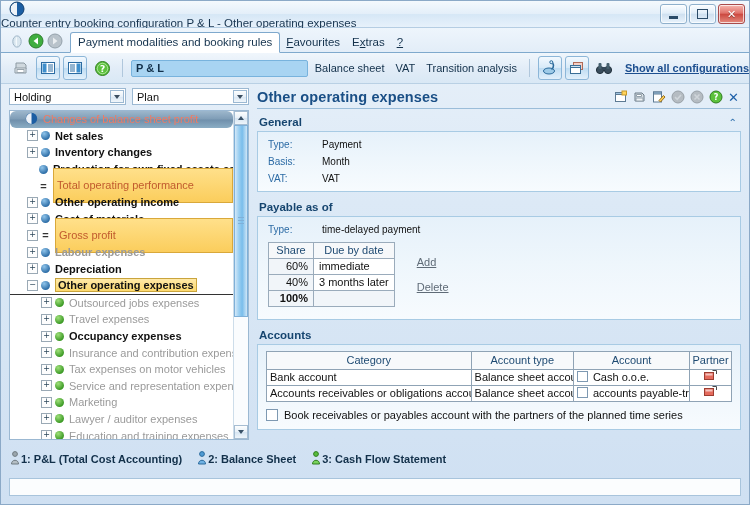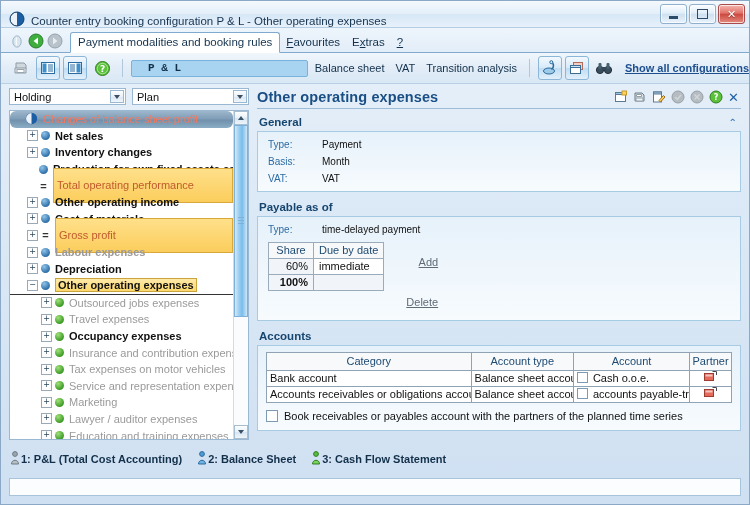--- a/index.html
+++ b/index.html
@@ -14,21 +14,21 @@
     background:linear-gradient(180deg,#eaf2fa 0%,#dce9f6 40%,#cfe0f2 100%);
     box-sizing:border-box;
     border:1px solid #8ba9c7;
   }
 
   
   .titlebar{
     height:26px;position:relative;
     background:linear-gradient(180deg,#f4f9fd 0%,#e4eff9 48%,#d6e7f6 52%,#e7f1fb 100%);
     border-bottom:1px solid #b5cde3;
-    display:flex;align-items:flex-end;
+    display:flex;align-items:flex-start;flex-direction:column;
   }
   .titlebar .tb-icon{
     width:16px;height:16px;margin-left:8px;margin-right:6px;
     position:relative;flex:none;
   }
   .tb-icon svg{display:block;}
   .titlebar .tb-text{
     font-size:11.5px;color:#16334f;white-space:nowrap;
   }
   .wbtns{position:absolute;right:4px;top:3px;display:flex;gap:2px;}
@@ -80,21 +80,21 @@
   .tb-btn{
     width:22px;height:22px;display:flex;align-items:center;justify-content:center;
     border:1px solid transparent;border-radius:3px;flex:none;
   }
   .tb-btn.framed{
     border-color:#8cb6d8;
     background:linear-gradient(180deg,#f3f9fe 0%,#d6e9f8 50%,#bedcf2 51%,#e2f0fb 100%);
   }
   .tb-sep{width:1px;height:18px;background:#b0c7dc;margin:0 5px;flex:none;}
   .tb-tag{
-    font-size:11px;color:#12304a;padding:1px 16px;border-radius:2px;white-space:nowrap;font-family:Liberation Mono, monospace;
+    font-size:11px;color:#12304a;padding:1px 4px;border-radius:2px;white-space:nowrap;
   }
   .tb-tag.sel{background:#a8d4f2;border:1px solid #78b3dd;font-weight:bold;}
   .tb-txt{font-size:11px;color:#12304a;padding:0 4px;white-space:nowrap;}
   .tb-link{
     font-size:11px;color:#1d4f8f;text-decoration:underline;margin-left:6px;
     font-weight:bold;white-space:nowrap;
   }
 
   
   .body{position:absolute;left:0;right:0;top:82px;bottom:55px;display:flex;}
@@ -210,21 +210,21 @@
   .ptable th{
     border:1px solid #9aabbb;background:#f6f8fa;color:#1e4a72;font-weight:normal;
     padding:0 5px;height:15px;line-height:15px;
   }
   .ptable td{
     border:1px solid #9aabbb;padding:0 5px;height:15px;line-height:15px;color:#111;
     background:#fff;
   }
   .ptable td.share{text-align:right;background:#f1f5f9;width:34px;}
   .ptable tr.total td{font-weight:bold;background:#f1f5f9;}
-  .plinks{padding-top:14px;display:flex;flex-direction:column;gap:28px;align-items:flex-end;}
+  .plinks{padding-top:14px;display:flex;flex-direction:column;gap:13px;}
   .plink{font-size:11px;color:#5f6b77;text-decoration:underline;}
 
   
   .atable{border-collapse:collapse;font-size:11px;width:100%;table-layout:fixed;}
   .atable th{
     border:1px solid #8fa3b5;background:#f7f9fb;color:#1e4a72;font-weight:normal;
     height:15px;line-height:15px;text-align:center;
   }
   .atable td{
     border:1px solid #8fa3b5;background:#fff;height:15px;line-height:15px;
@@ -614,20 +614,24 @@
             <thead>
               <tr>
                 <th>Share</th>
                 <th>Due by date</th>
               </tr>
             </thead>
             <tbody>
               <tr>
                 <td class="share">60%</td>
                 <td>immediate</td>
+              </tr>
+              <tr>
+                <td class="share">40%</td>
+                <td>3 months later</td>
               </tr>
               <tr class="total">
                 <td class="share">100%</td>
                 <td></td>
               </tr>
             </tbody>
           </table>
           <div class="plinks">
             <span class="plink">Add</span>
             <span class="plink">Delete</span>

